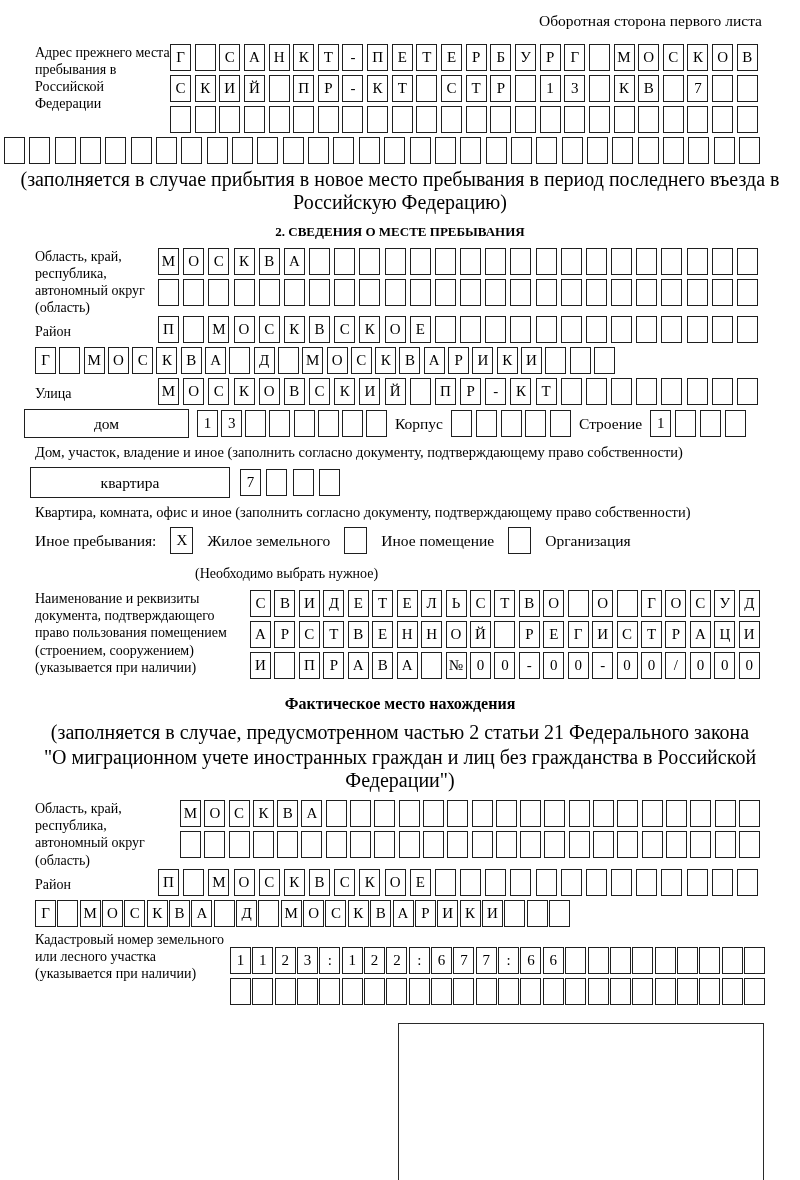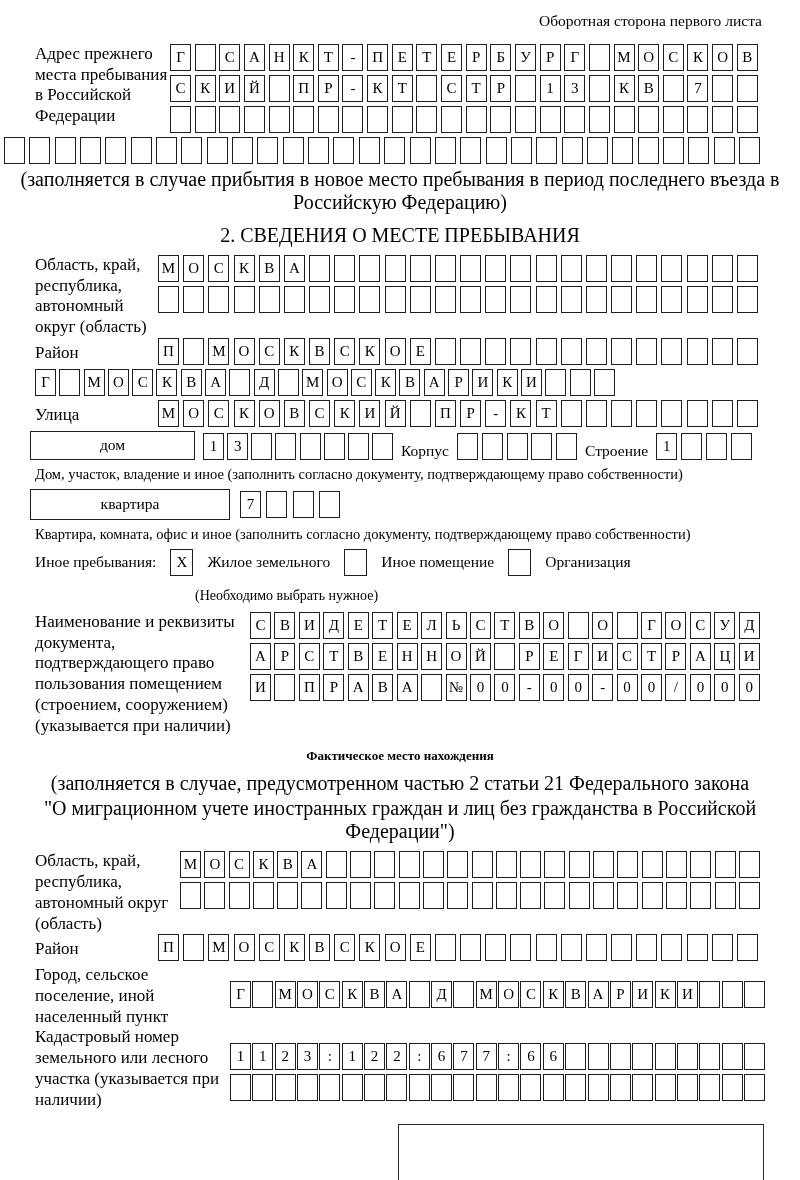--- a/index.html
+++ b/index.html
@@ -4,36 +4,36 @@
 <style>
   html,body{margin:0;padding:0;background:#fff;}
   body{
     width:800px;height:1180px;
     font-family:"Liberation Serif","DejaVu Serif",serif;
     color:#000;position:relative;overflow:hidden;
   }
   .header-note{padding:12px 38px 0 0;text-align:right;font-size:15.5px;}
   .formrow{display:flex;align-items:flex-start;margin-left:35px;}
   .formrow.vcenter{align-items:center;}
-  .label{font-size:17px;line-height:1.22;flex:none;}
+  .label{font-size:14px;line-height:1.22;flex:none;}
   .rows-col{display:flex;flex-direction:column;}
   .cellrow{display:flex;justify-content:space-between;margin-bottom:4px;}
   .cell{
     box-sizing:border-box;flex:none;width:21px;height:27px;
     border:1.6px solid #1f1f1f;display:flex;align-items:center;justify-content:center;
     font-size:15px;background:#fff;
   }
   .w588{width:588px;} .w756{width:756px;margin-left:4px;}
   .w600{width:600px;} .w580{width:580px;} .w535{width:535px;} .w510{width:510px;}
   .w190{width:190px;} .w120{width:120px;} .w96{width:96px;} .w100{width:100px;}
   .lbl-135{width:135px;} .lbl-123{width:123px;} .lbl-143{width:143px;}
   .lbl-145{width:145px;} .lbl-195{width:195px;} .lbl-215{width:215px;}
   .caption-center{text-align:center;font-size:20px;margin:2px 10px 0 10px;}
-  .section-title{text-align:center;font-weight:normal;font-size:20px;margin:10px 0 8px 0;}
-  .sub-title{text-align:center;font-weight:bold;font-size:13px;margin:12px 0 8px 0;}
+  .section-title{text-align:center;font-weight:bold;font-size:13px;margin:10px 0 8px 0;}
+  .sub-title{text-align:center;font-weight:bold;font-size:16px;margin:12px 0 8px 0;}
   .left-caption{font-size:14.5px;margin:0 0 6px 35px;}
   .namebox{
     box-sizing:border-box;border:1.6px solid #1f1f1f;height:29px;
     display:flex;align-items:center;justify-content:center;font-size:15.5px;flex:none;
   }
   .inline-label{font-size:15.5px;flex:none;}
   .chk{
     box-sizing:border-box;width:23px;height:27px;border:1.6px solid #1f1f1f;
     display:flex;align-items:center;justify-content:center;font-size:15px;flex:none;
   }
@@ -313,21 +313,21 @@
       <span class="cell"></span>
       <span class="cell"></span>
       <span class="cell"></span>
       <span class="cell"></span>
       <span class="cell"></span>
       <span class="cell"></span>
       <span class="cell"></span>
     </div>
 </div>
 
-<div class="formrow vcenter" style="margin-left:30px;gap:8px;align-items:flex-end;">
+<div class="formrow vcenter" style="margin-left:24px;gap:8px;">
   <div class="namebox" style="width:165px;">дом</div>
   <div class="cellrow w190" style="margin-bottom:0;">
       <span class="cell">1</span>
       <span class="cell">3</span>
       <span class="cell"></span>
       <span class="cell"></span>
       <span class="cell"></span>
       <span class="cell"></span>
       <span class="cell"></span>
       <span class="cell"></span>
@@ -533,21 +533,20 @@
       <span class="cell"></span>
       <span class="cell"></span>
       <span class="cell"></span>
       <span class="cell"></span>
       <span class="cell"></span>
       <span class="cell"></span>
     </div>
 </div>
 
 <div class="formrow vcenter">
-  <div class="label lbl-195">Город, сельское поселение, иной населенный пункт</div>
   <div class="cellrow w535">
       <span class="cell">Г</span>
       <span class="cell"></span>
       <span class="cell">М</span>
       <span class="cell">О</span>
       <span class="cell">С</span>
       <span class="cell">К</span>
       <span class="cell">В</span>
       <span class="cell">А</span>
       <span class="cell"></span>

